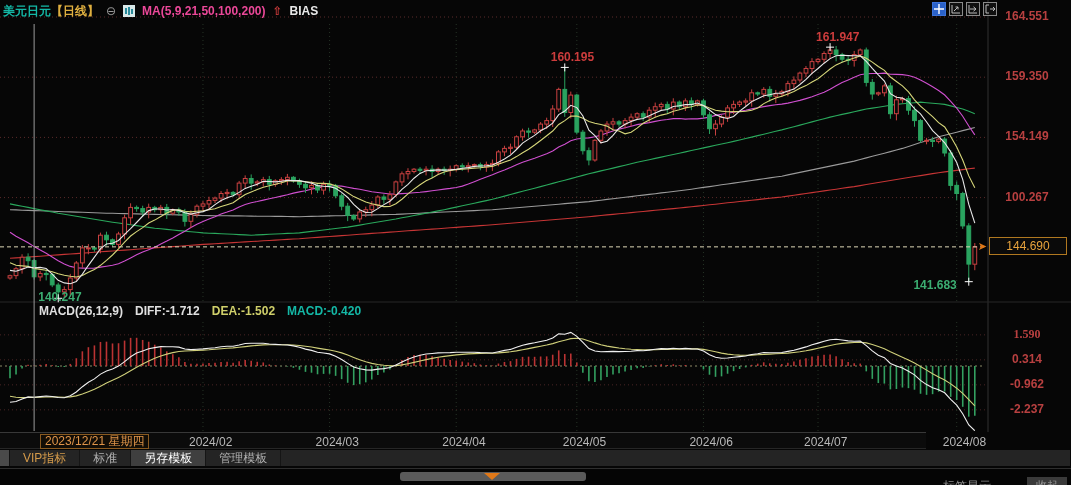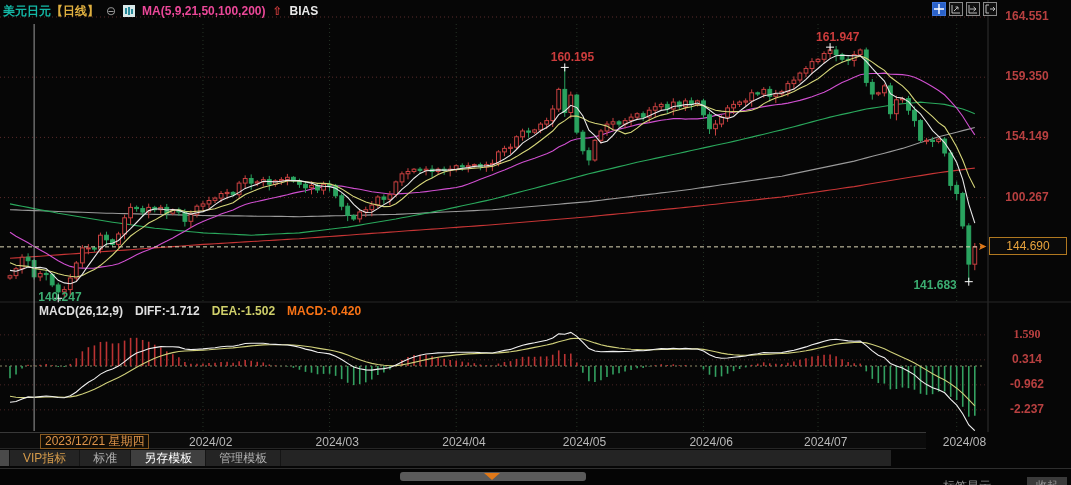--- a/index.html
+++ b/index.html
@@ -21,29 +21,29 @@
   .tool.active{background:#2b62c9;border-color:#3b72d9;}
   
   .pl{position:absolute;right:8px;width:72px;text-align:center;font-size:12px;font-weight:600;color:#b84040;z-index:4;}
   #cur-price{position:absolute;right:4px;top:237px;width:76px;height:16px;line-height:16px;text-align:center;
              border:1px solid #b07820;color:#e8a33d;font-size:12px;font-weight:400;background:#0a0a0a;z-index:4;}
   #cur-arrow{position:absolute;right:84px;top:240px;color:#e07818;font-size:11px;z-index:4;}
   
   #macd-header{position:absolute;left:3px;top:304px;display:flex;gap:12px;font-size:12px;font-weight:600;z-index:5;margin-left:36px;}
   #macd-header .w{color:#e0e0e0;}
   #macd-header .y{color:#cfcf6a;}
-  #macd-header .m{color:#f97316;}
+  #macd-header .m{color:#14b8a6;}
   
   #date-axis{position:absolute;left:0;top:432px;width:926px;height:17px;background:#0b0b0b;
              border-top:1px solid #383838;border-bottom:1px solid #262626;z-index:5;box-sizing:border-box;}
   #cross-date{position:absolute;left:40px;top:1px;border:1px solid #8a5a20;color:#e0954a;
               font-size:12px;line-height:13px;padding:0 4px;background:#120d06;}
   .dtick{position:absolute;top:2px;font-size:12px;color:#b8b8b8;}
   
-  #tab-bar{position:absolute;left:0;top:450px;width:891px;height:17px;background:#242424;z-index:5;
+  #tab-bar{position:absolute;left:0;top:450px;width:1070px;height:17px;background:#242424;z-index:5;
            display:flex;align-items:stretch;border-bottom:1px solid #060606;box-sizing:border-box;}
   .tab-stub{width:9px;background:#4a4a4a;border-right:1px solid #111;}
   .tab{padding:0 13px;line-height:16px;font-size:12px;color:#b0b0b0;border-right:1px solid #151515;cursor:default;}
   .tab.vip{color:#d49a4a;}
   .tab.selected{background:#3f3f3f;color:#ffffff;}
   
   #bottom-bar{position:absolute;left:0;top:468px;width:1071px;height:17px;background:#050505;
               border-top:1px solid #2e2e2e;z-index:5;box-sizing:border-box;}
   #scroll-thumb{position:absolute;left:400px;top:3px;width:186px;height:9px;background:#5a5a5a;border-radius:3px;}
   #scroll-marker{position:absolute;left:84px;top:1px;width:0;height:0;

